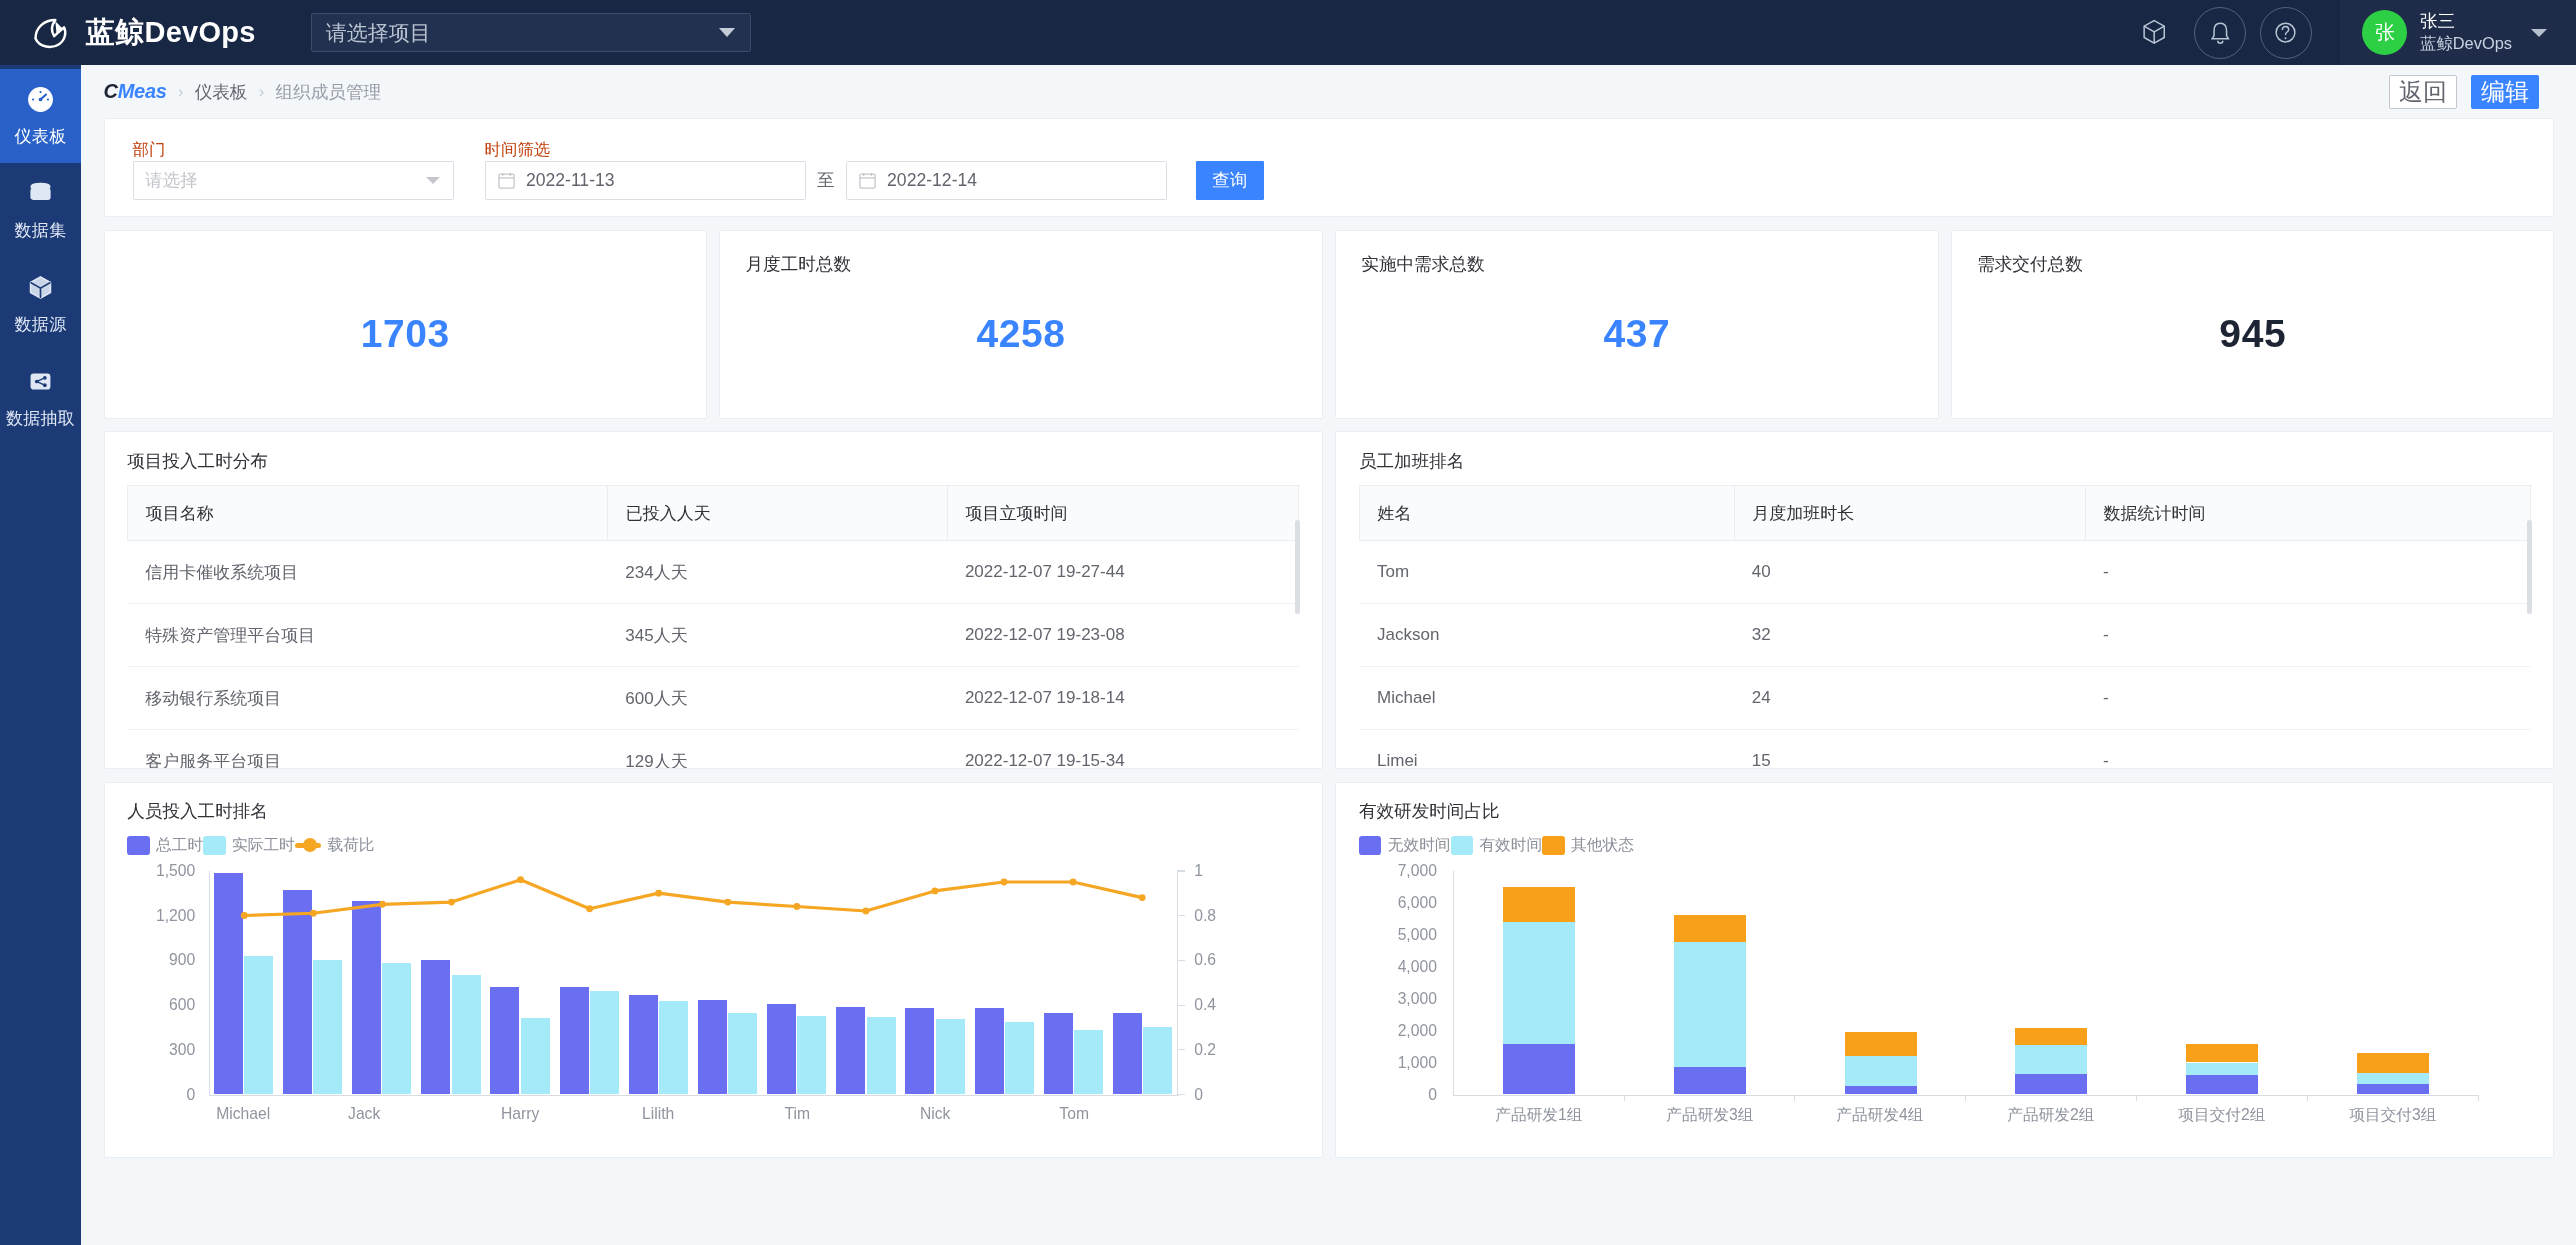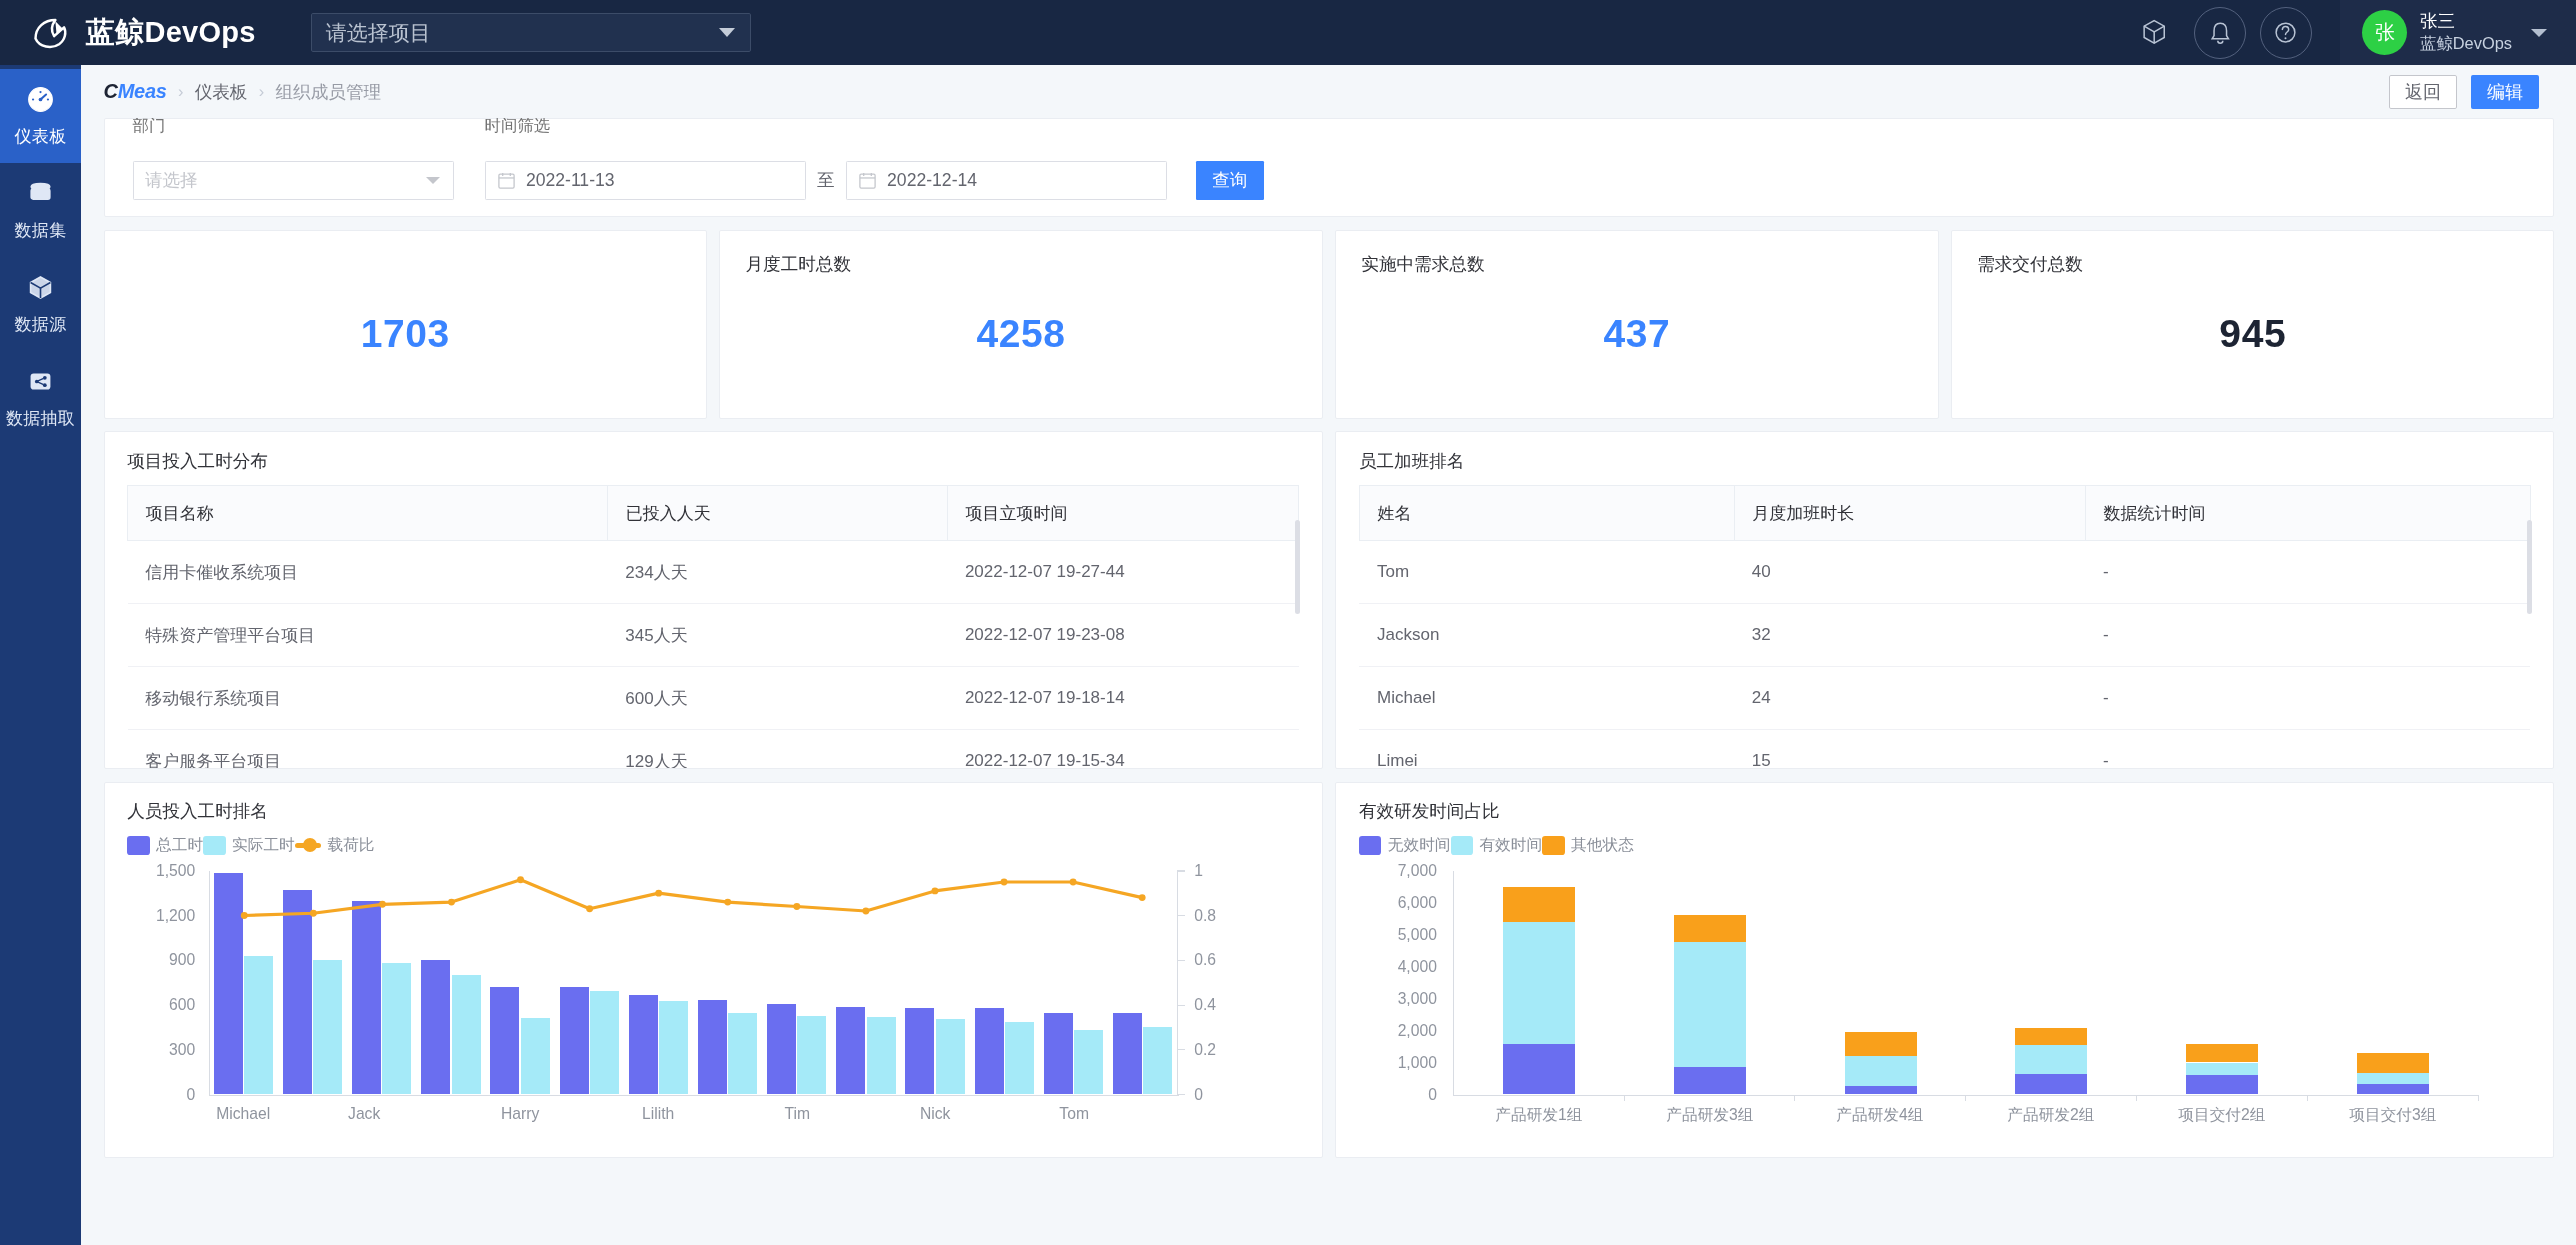--- a/index.html
+++ b/index.html
@@ -77,35 +77,35 @@
     font-size: 20px; font-weight: 700; font-style: italic; color: #3a84ff;
     letter-spacing: -0.3px;
   }
   .crumb-cmeas .dark { color: #1d2433; }
   .crumb-sep { color: #c5cbd6; font-size: 16.4px; margin: 0 11.3px; }
   .crumb-1 { color: #63656e; font-size: 17.6px; }
   .crumb-2 { color: #979ba5; font-size: 17.6px; }
   .crumb-actions { margin-left: auto; display: flex; align-items: center; }
   .btn {
     height: 34px; min-width: 68px; border-radius: 1.9px; display: flex;
-    align-items: center; justify-content: center; font-size: 18px; cursor: pointer;
+    align-items: center; justify-content: center; font-size: 24px; cursor: pointer;
   }
   .btn-default { background: #fff; border: 0.6px solid #c4c6cc; color: #63656e; }
   .btn-primary { background: #3a84ff; color: #fff; margin-left: 14px; }
 
   .content { padding: 0 22.6px 0 22.6px; }
 
   .panel { background: #fff; border: 0.6px solid #eaedf2; border-radius: 1.9px; }
 
   
   .filterbar {
     height: 99px; display: flex; align-items: flex-end; padding: 0 28px 16.4px 28px;
   }
   .field { display: flex; flex-direction: column; }
-  .field .lab { font-size: 16.4px; color: #737373; margin-bottom: 24px; }
+  .field .lab { font-size: 16.4px; color: #c2410c; margin-bottom: 0; }
   .ctl {
     height: 39px; border: 0.6px solid #dcdee5; border-radius: 1.3px; background: #fff;
     display: flex; align-items: center; padding: 0 11.3px; position: relative;
   }
   .ctl .val { font-size: 17.6px; color: #63656e; }
   .ctl .ph { font-size: 17.6px; color: #c4c6cc; }
   .ctl .chev {
     position: absolute; right: 12.6px; width: 0; height: 0;
     border-left: 7px solid transparent; border-right: 7px solid transparent;
     border-top: 7.5px solid #c4c6cc;

